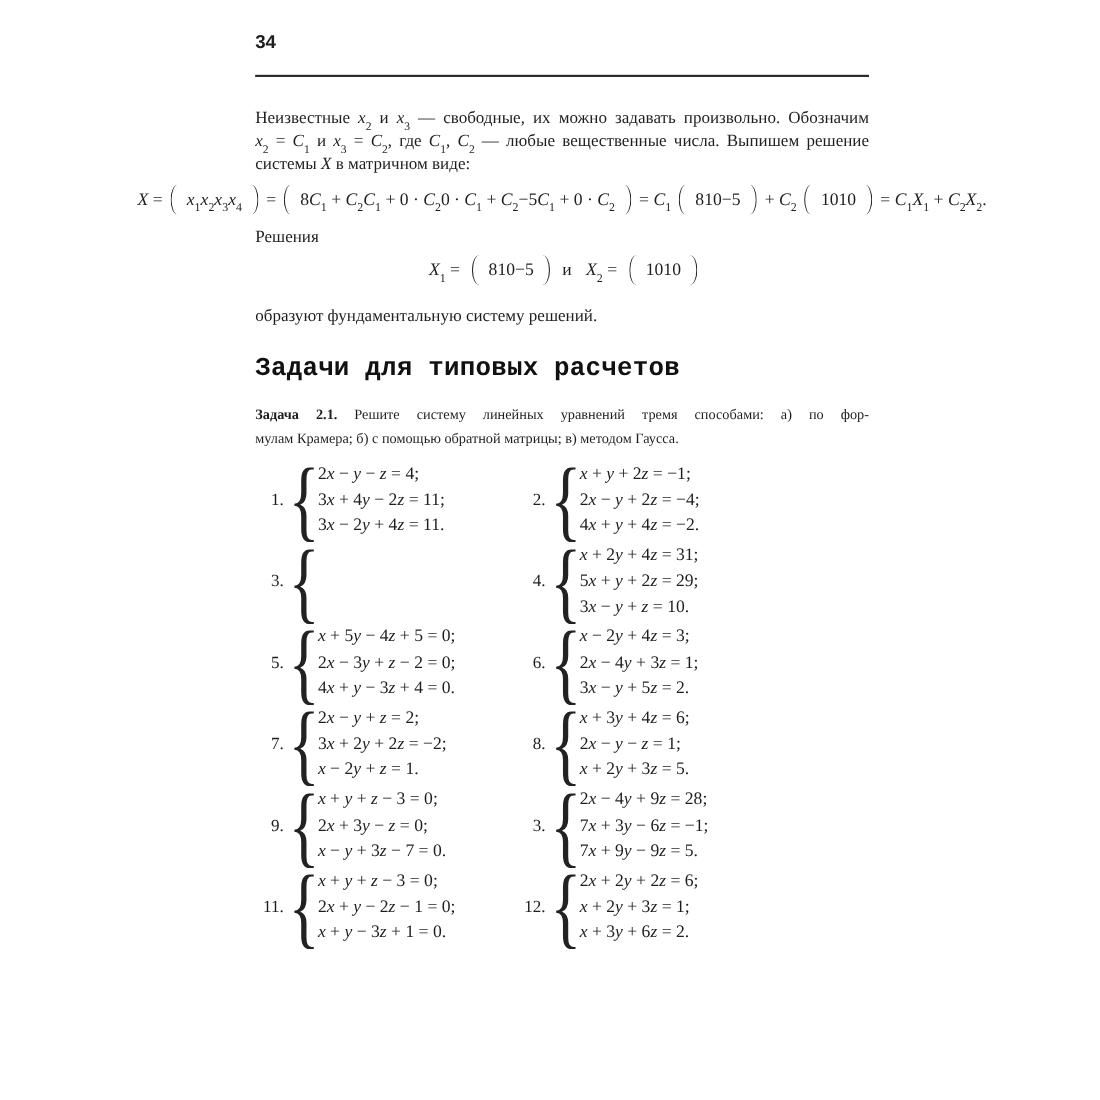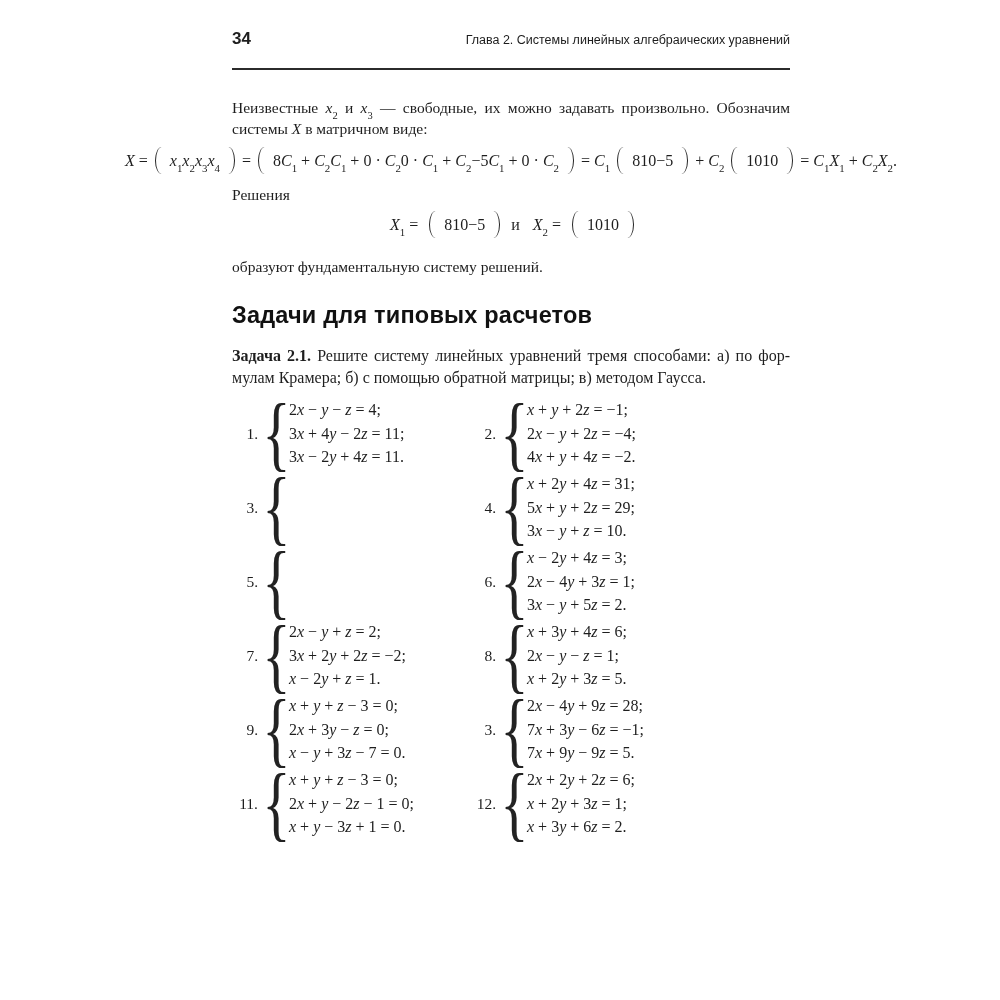--- a/index.html
+++ b/index.html
@@ -43,25 +43,25 @@
 
   .label-line { font-size: 15.5px; line-height: 21px; margin-top: 6px; }
   .soleq {
     display: flex; justify-content: center; align-items: center;
     gap: 9px; margin: 6px 0 10px 0; font-size: 16px;
   }
   .closing { font-size: 15.5px; line-height: 21px; margin-top: 18px; }
 
   
   .sec-heading {
-    font-family: Liberation Sans, sans-serif;
+    font-family: Liberation Mono, monospace;
     font-weight: bold; font-size: 23.5px; line-height: 28px;
     letter-spacing: 0.2px; margin-top: 24px; color: #111;
   }
-  .task-para { margin-top: 16px; font-size: 16px; line-height: 22px; }
+  .task-para { margin-top: 16px; font-size: 13px; line-height: 22px; }
   .task-label { font-weight: bold; }
 
   
   .problems {
     display: grid; grid-template-columns: 238px 1fr;
     margin-top: 8px; row-gap: 1px;
   }
   .prob { display: flex; align-items: center; height: 73px; }
   .prob .num { width: 26px; text-align: right; font-size: 15.5px; flex: 0 0 26px; }
   .brace {
@@ -73,25 +73,25 @@
   .eqs { margin-left: 5px; display: flex; flex-direction: column; }
   .eq { font-size: 16px; line-height: 23.5px; white-space: nowrap; }
 </style>
 </head>
 <body>
 
 <div class="page">
 
   <div class="pg-header">
     <span class="pg-num">34</span>
-    <span class="pg-chapter">Глава 2. Системы линейных алгебраических уравнений</span>
   </div>
 
   <div class="para">
     <div class="jline m">Неизвестные <i>x</i><sub>2</sub> и <i>x</i><sub>3</sub> — свободные, их можно задавать произвольно. Обозначим</div>
+    <div class="jline m"><i>x</i><sub>2</sub> = <i>C</i><sub>1</sub> и <i>x</i><sub>3</sub> = <i>C</i><sub>2</sub>, где <i>C</i><sub>1</sub>, <i>C</i><sub>2</sub> — любые вещественные числа. Выпишем решение</div>
     <div class="nline m">системы <i>X</i> в матричном виде:</div>
   </div>
 
   <div class="meq">
     <span class="op m"><i>X</i> =</span>
     <span class="mat">
       <span class="pl"></span>
       <span class="mcol">
         <span class="mcell m"><i>x</i><sub>1</sub></span>
         <span class="mcell m"><i>x</i><sub>2</sub></span>
@@ -206,20 +206,25 @@
       <span class="eqs">
         <span class="eq m"><i>x</i> + 2<i>y</i> + 4<i>z</i> = 31;</span>
         <span class="eq m">5<i>x</i> + <i>y</i> + 2<i>z</i> = 29;</span>
         <span class="eq m">3<i>x</i> − <i>y</i> + <i>z</i> = 10.</span>
       </span>
     </div>
 
     <div class="prob">
       <span class="num">5.</span>
       <span class="brace">{</span>
+      <span class="eqs">
+        <span class="eq m"><i>x</i> + 5<i>y</i> − 4<i>z</i> + 5 = 0;</span>
+        <span class="eq m">2<i>x</i> − 3<i>y</i> + <i>z</i> − 2 = 0;</span>
+        <span class="eq m">4<i>x</i> + <i>y</i> − 3<i>z</i> + 4 = 0.</span>
+      </span>
     </div>
 
     <div class="prob">
       <span class="num">6.</span>
       <span class="brace">{</span>
       <span class="eqs">
         <span class="eq m"><i>x</i> − 2<i>y</i> + 4<i>z</i> = 3;</span>
         <span class="eq m">2<i>x</i> − 4<i>y</i> + 3<i>z</i> = 1;</span>
         <span class="eq m">3<i>x</i> − <i>y</i> + 5<i>z</i> = 2.</span>
       </span>

